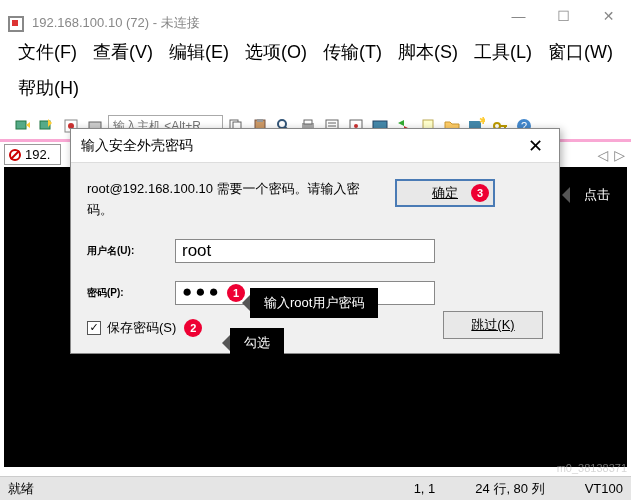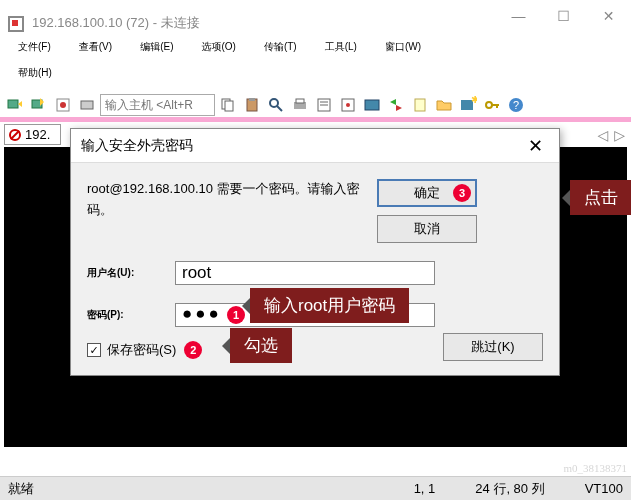--- a/index.html
+++ b/index.html
@@ -5,24 +5,24 @@
 * { box-sizing: border-box; margin: 0; padding: 0; font-family: "Microsoft YaHei", SimSun, sans-serif; }
 body { width: 631px; height: 500px; background: #fff; position: relative; overflow: hidden; font-size: 13px; }
 
 .titlebar { height: 32px; display: flex; align-items: flex-end; padding: 0 0 0 8px; color: #888; background: #fff; }
 .titlebar .app-icon { width: 16px; height: 16px; border: 2px solid #888; margin-right: 8px; position: relative; }
 .titlebar .app-icon::after { content: ""; position: absolute; left: 2px; top: 2px; width: 6px; height: 6px; background: #d33; }
 .titlebar .title-text { flex: 1; font-size: 13px; }
 .titlebar .win-btns { display: flex; }
 .titlebar .win-btn { width: 45px; height: 32px; display: flex; align-items: center; justify-content: center; color: #888; font-size: 14px; }
 
-.menubar { padding: 4px 10px; display: flex; flex-wrap: wrap; gap: 12px; font-size: 10px; color: #000; }
+.menubar { padding: 4px 10px; display: flex; flex-wrap: wrap; gap: 0; font-size: 18px; color: #000; }
 .menubar .menu-item { padding: 4px 8px; cursor: default; }
 
-.toolbar { height: 30px; display: flex; align-items: center; padding: 0 4px; gap: 2px; border-bottom: 5px solid #f9a8d4; margin-top: 4px; }
+.toolbar { height: 30px; display: flex; align-items: center; padding: 0 12px; gap: 2px; border-bottom: 3px solid #f9a8d4; margin-top: 4px; }
 .toolbar-icon { width: 22px; height: 22px; display: flex; align-items: center; justify-content: center; }
 .toolbar-icon svg { width: 18px; height: 18px; }
 .host-input { height: 22px; width: 115px; border: 1px solid #aaa; font-size: 12px; padding: 0 4px; color: #888; }
 
 .tabs-row { display: flex; align-items: center; padding: 2px 4px; }
 .session-tab { border: 1px solid #999; background: #fff; padding: 2px 10px 2px 4px; display: flex; align-items: center; gap: 4px; font-size: 13px; }
 .tab-status { width: 12px; height: 12px; border-radius: 50%; border: 2px solid #c00; position: relative; }
 .tab-status::after { content: ""; position: absolute; width: 12px; height: 2px; background: #c00; transform: rotate(-45deg); top: 3px; left: -2px; }
 .tabs-spacer { flex: 1; }
 .nav-arrows { display: flex; gap: 2px; color: #888; font-size: 14px; }
@@ -32,62 +32,63 @@
 
 .statusbar { position: absolute; bottom: 0; left: 0; right: 0; height: 24px; border-top: 1px solid #ccc; display: flex; align-items: center; font-size: 13px; padding: 0 8px; gap: 40px; background: #e5e5e5; }
 .statusbar .cell { }
 .statusbar .spacer { flex: 1; }
 
 .dialog { position: absolute; left: 70px; top: 128px; width: 490px; background: #f0f0f0; border: 1px solid #888; box-shadow: 2px 2px 8px rgba(0,0,0,0.3); }
 .dialog-title { height: 34px; display: flex; align-items: center; padding: 0 10px; background: #fff; border-bottom: 1px solid #ddd; font-size: 14px; }
 .dialog-title .flex { flex: 1; }
 .dialog-close { font-size: 18px; padding: 0 6px; cursor: default; }
 .dialog-body { padding: 16px 16px 14px 16px; position: relative; }
-.prompt-row { display: flex; align-items: flex-start; gap: 10px; }
+.prompt-row { display: flex; align-items: flex-start; gap: 28px; }
 .prompt-text { width: 280px; line-height: 1.6; font-size: 13px; }
 .btn-col { display: flex; flex-direction: column; gap: 8px; }
-.btn { width: 100px; height: 28px; border: 1px solid #888; background: #e8e8e8; font-size: 13px; display: flex; align-items: center; justify-content: center; cursor: default; position: relative; }
+.btn { width: 100px; height: 28px; border: 1px solid #888; background: #e8e8e8; font-size: 13px; display: flex; align-items: center; justify-content: center; cursor: default; position: relative; text-decoration: underline; }
 .btn.primary { border: 2px solid #4a7bb5; }
 
 .field-row { display: flex; align-items: center; margin-top: 18px; gap: 8px; }
 .field-label { width: 80px; font-size: 10px; font-weight: bold; }
 .text-input { flex: 1; max-width: 260px; height: 24px; border: 1px solid #888; background: #fff; padding: 0 6px; font-size: 17px; }
 .pwd-dots { letter-spacing: 3px; font-weight: bold; }
 
 .check-row { display: flex; align-items: center; margin-top: 14px; gap: 6px; }
 .checkbox { width: 14px; height: 14px; border: 1px solid #555; background: #fff; display: flex; align-items: center; justify-content: center; font-size: 11px; line-height: 1; }
 
 .skip-row { display: flex; justify-content: flex-end; margin-top: -26px; }
 
 .badge { display: inline-flex; width: 18px; height: 18px; border-radius: 50%; background: #e03; color: #fff; font-size: 11px; align-items: center; justify-content: center; font-weight: bold; }
 
-.callout { position: absolute; background: #7f1d1d; color: #fff; font-size: 17px; padding: 6px 14px; white-space: nowrap; }
+.callout { position: absolute; background: #000000; color: #fff; font-size: 13px; padding: 6px 14px; white-space: nowrap; }
 .callout::before { content: ""; position: absolute; left: -8px; top: 50%; margin-top: -8px; border: 8px solid transparent; border-right-color: #555; border-left: none; }
 
-.watermark { position: absolute; right: 4px; bottom: 26px; font-size: 11px; color: #bbb; opacity: 0.6; font-family: Liberation Serif, serif; }
+.watermark { position: absolute; right: 4px; bottom: 26px; font-size: 11px; color: #bbb; opacity: 0.6; }
 </style>
 </head>
 <body>
 
 <div class="titlebar">
   <div class="app-icon"></div>
   <div class="title-text">192.168.100.10 (72) - 未连接</div>
   <div class="win-btns">
     <div class="win-btn">—</div>
     <div class="win-btn">☐</div>
     <div class="win-btn">✕</div>
   </div>
 </div>
 
 <div class="menubar">
   <div class="menu-item">文件(F)</div>
   <div class="menu-item">查看(V)</div>
   <div class="menu-item">编辑(E)</div>
   <div class="menu-item">选项(O)</div>
   <div class="menu-item">传输(T)</div>
+  <div class="menu-item">脚本(S)</div>
   <div class="menu-item">工具(L)</div>
   <div class="menu-item">窗口(W)</div>
 </div>
 <div class="menubar" style="padding-top:0">
   <div class="menu-item">帮助(H)</div>
 </div>
 
 <div class="toolbar">
   <div class="toolbar-icon">
       <svg viewBox="0 0 18 18">
@@ -213,23 +214,20 @@
     <span class="dialog-close">✕</span>
   </div>
   <div class="dialog-body">
     <div class="prompt-row">
       <div class="prompt-text">root@192.168.100.10 需要一个密码。请输入密码。</div>
       <div class="btn-col">
         <div class="btn primary">
           <span>确定</span>
           <span class="badge" style="position:absolute; right:4px;">3</span>
         </div>
-        <div class="btn">
-          <span>取消</span>
-        </div>
       </div>
     </div>
 
     <div class="field-row">
       <div class="field-label">用户名(U):</div>
       <input class="text-input" value="root" style="">
     </div>
 
     <div class="field-row" style="position:relative">
       <div class="field-label">密码(P):</div>

